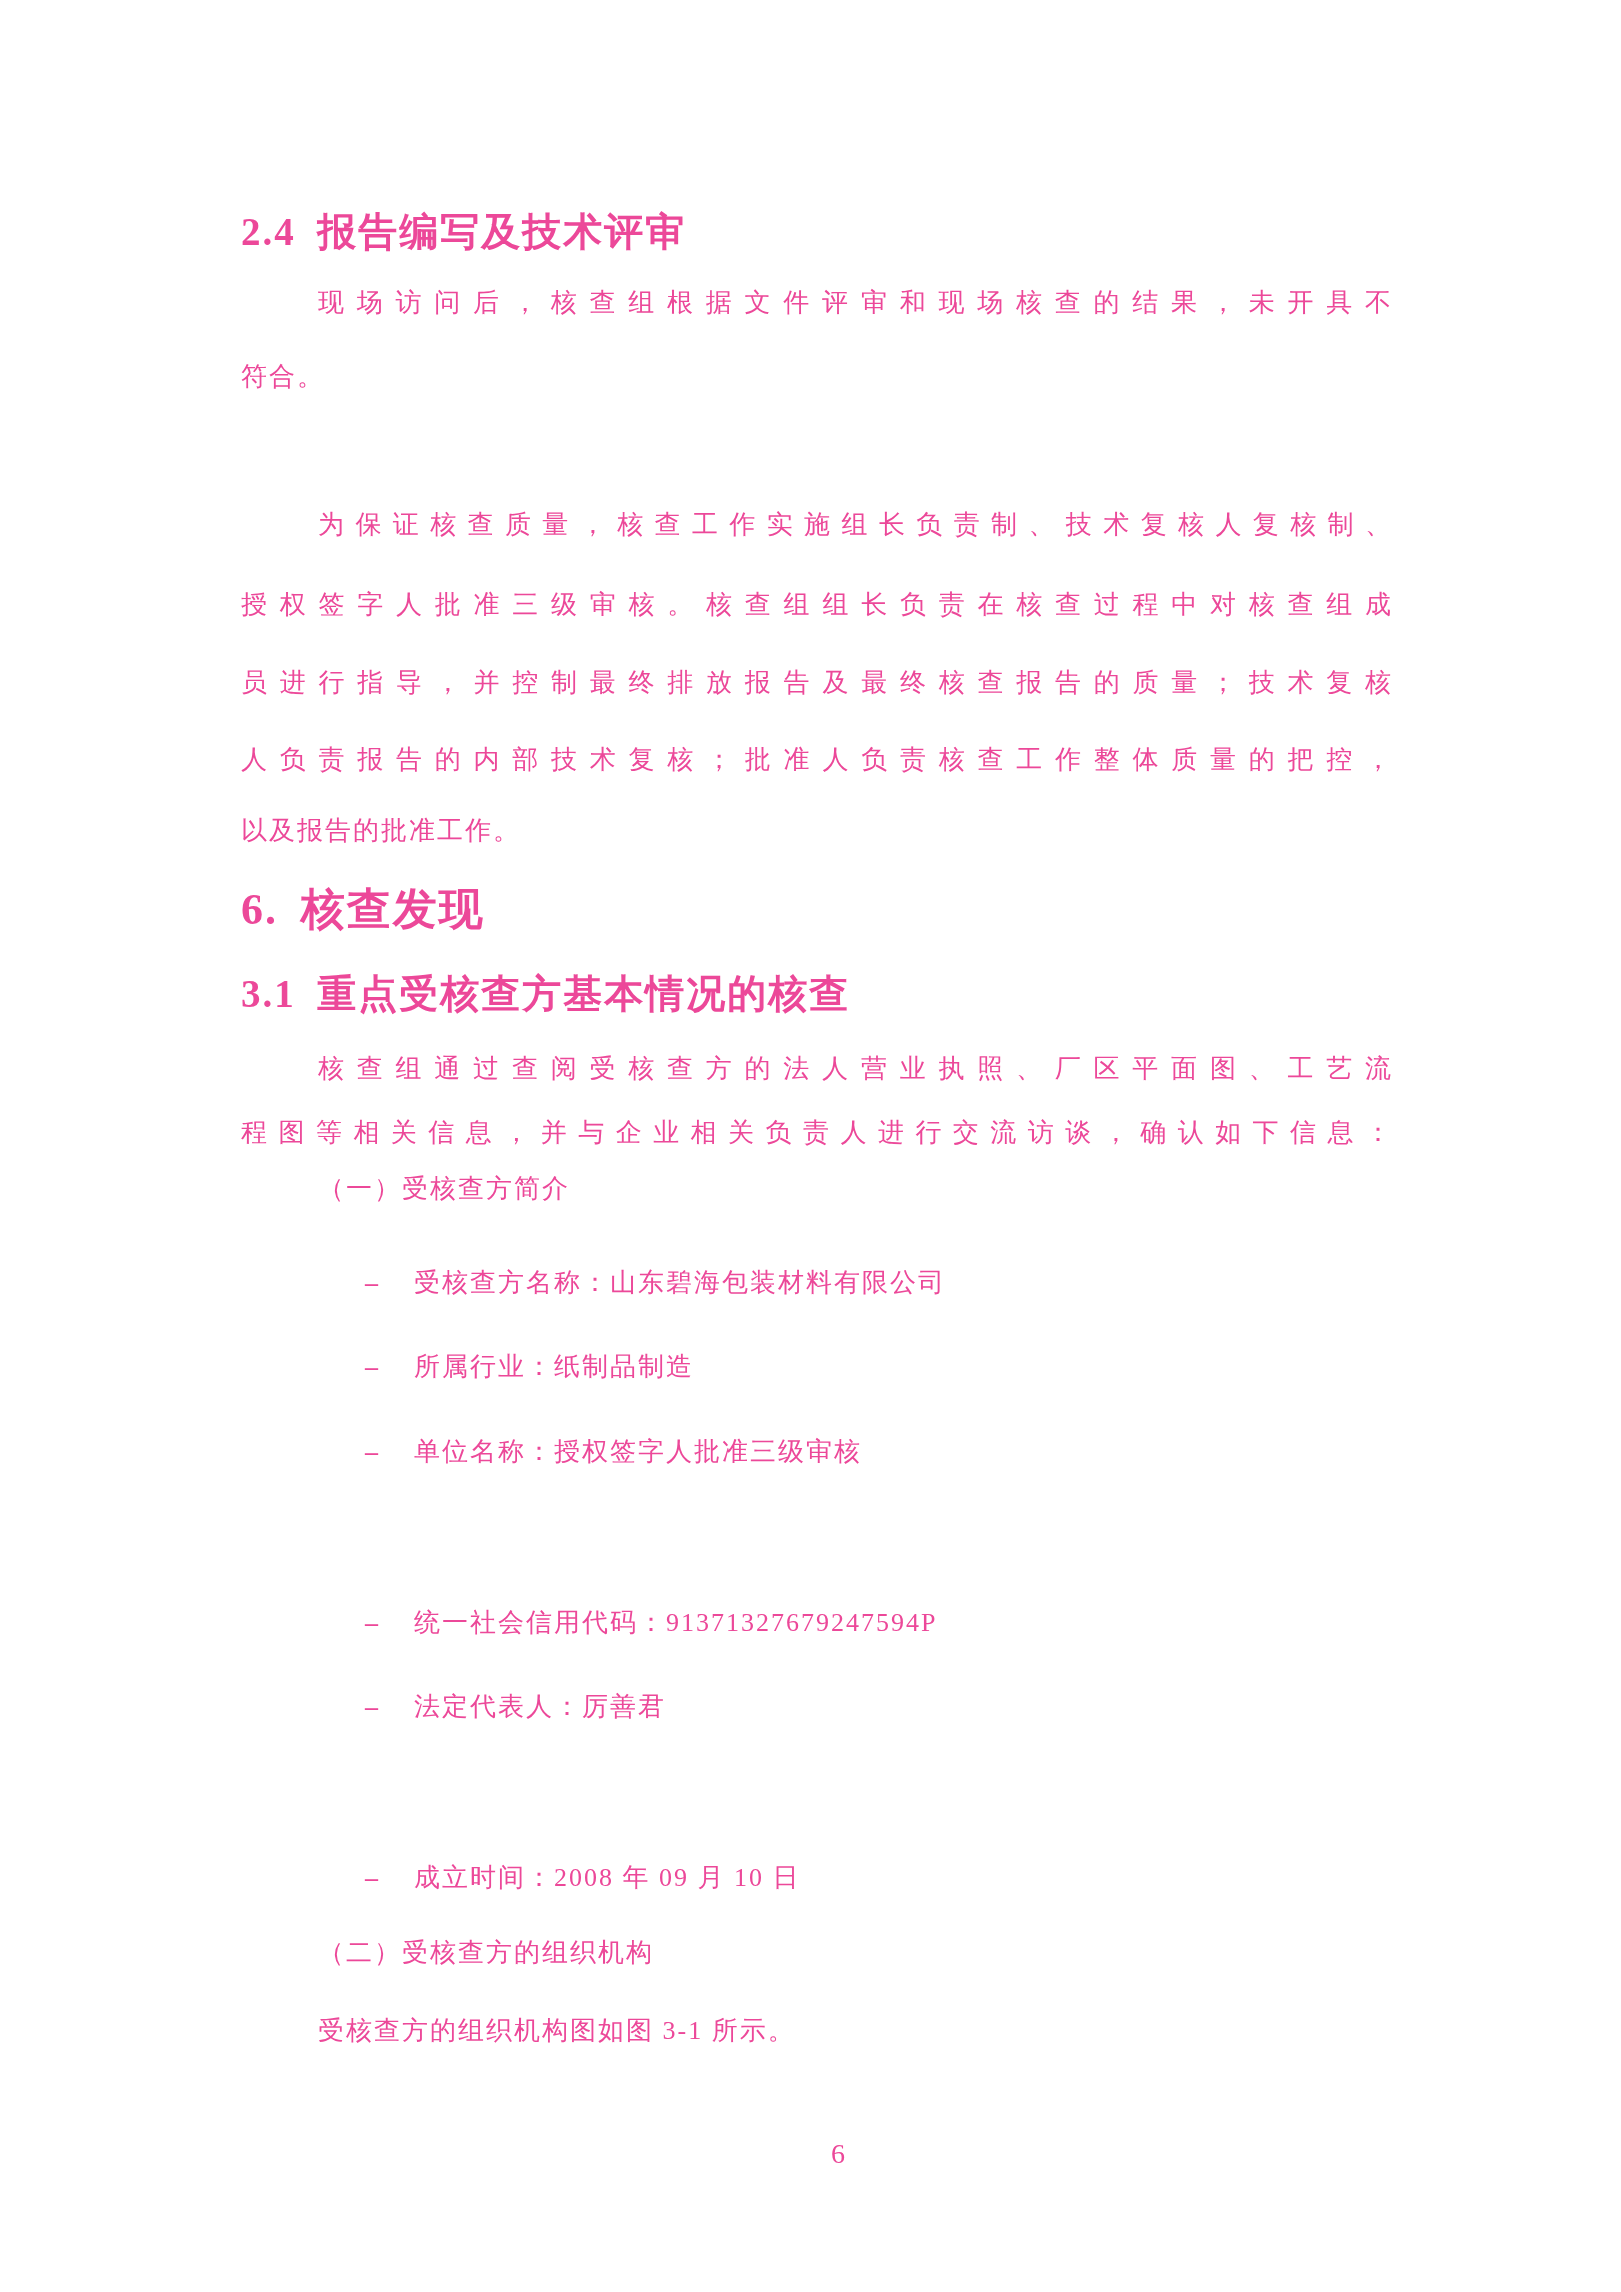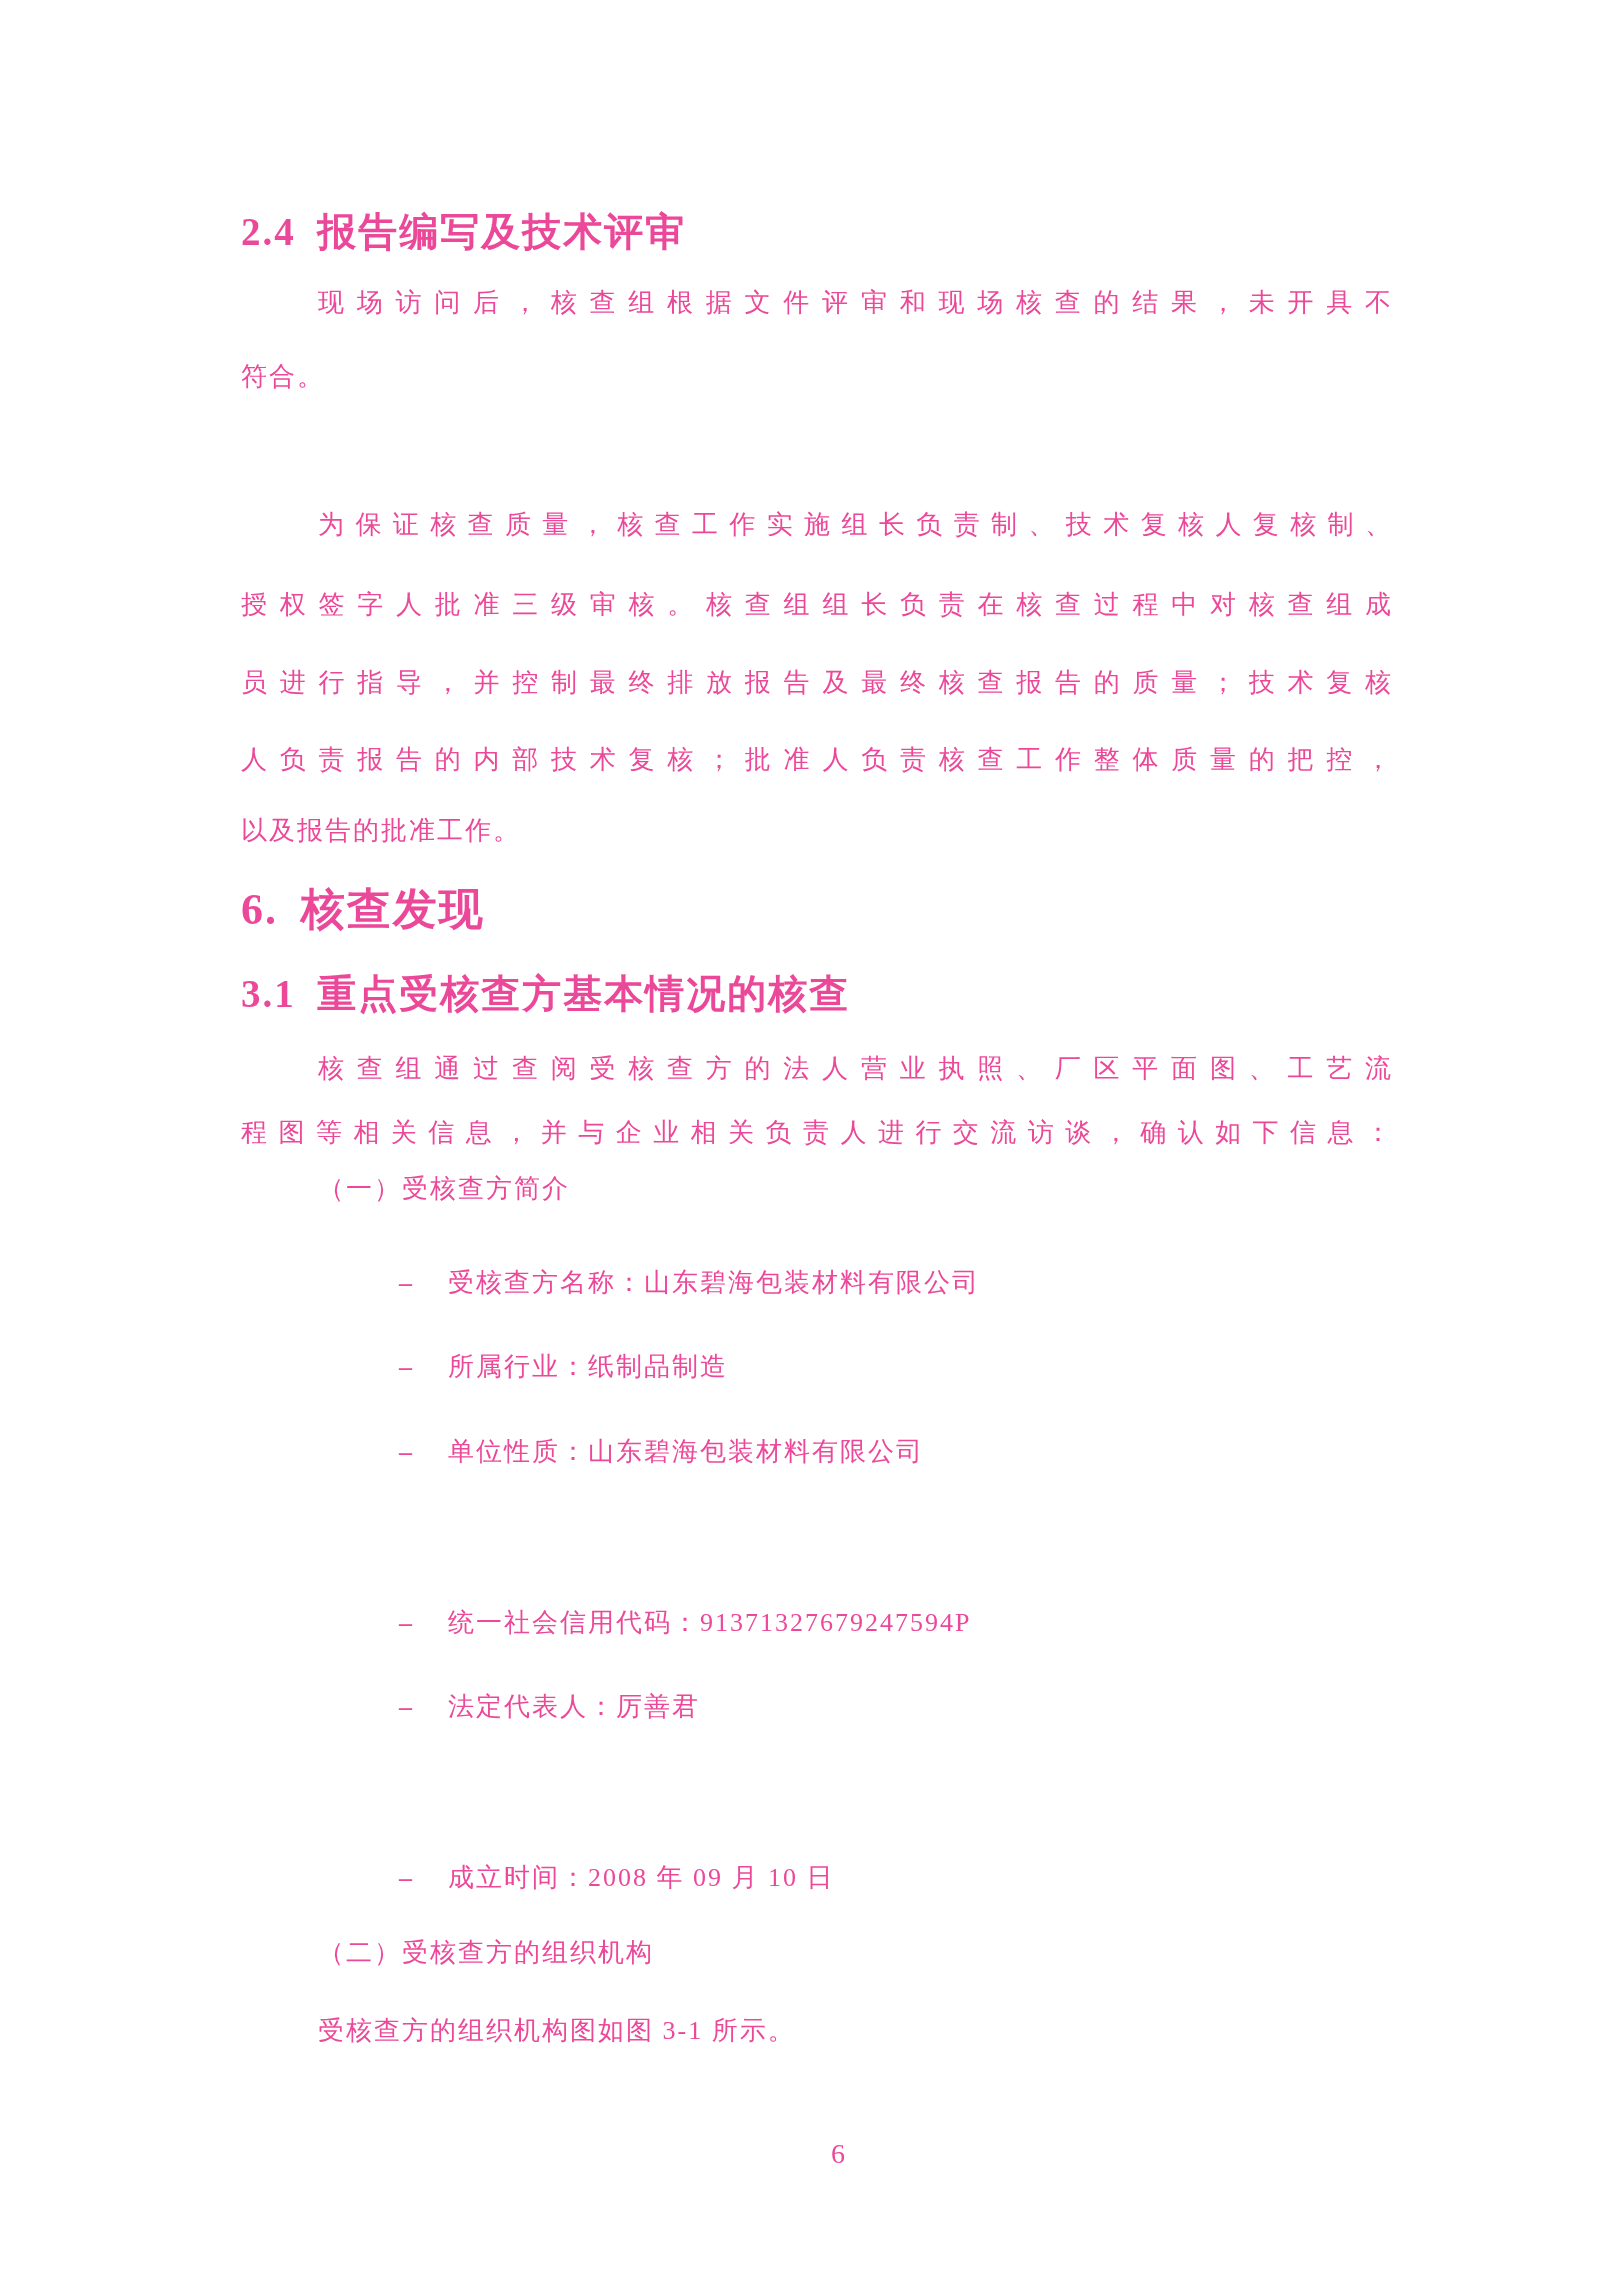--- a/index.html
+++ b/index.html
@@ -37,21 +37,21 @@
     letter-spacing: 2px;
     word-spacing: 9.8px;
   }
   .h2 {
     font-size: 39px;
     line-height: 57px;
     font-weight: bold;
     letter-spacing: 2px;
     word-spacing: 9.8px;
   }
-  .item { left: 365px; margin-left: 34px; }
+  .item { left: 365px; }
   .bullet {
     display: inline-block;
     width: 49px;
     font-weight: bold;
     letter-spacing: 0;
   }
   .pagenum {
     position: absolute;
     left: 831px;
     top: 2139px;
@@ -83,21 +83,21 @@
 
   <div class="ln just indent" style="top:1042px">核查组通过查阅受核查方的法人营业执照、厂区平面图、工艺流</div>
   <div class="ln just" style="top:1106px">程图等相关信息，并与企业相关负责人进行交流访谈，确认如下信息：</div>
 
   <div class="ln indent" style="top:1162px">（一）受核查方简介</div>
 
   <div class="ln item" style="top:1256px"><span class="bullet">–</span><span>受核查方名称：山东碧海包装材料有限公司</span></div>
 
   <div class="ln item" style="top:1340px"><span class="bullet">–</span><span>所属行业：纸制品制造</span></div>
 
-  <div class="ln item" style="top:1425px"><span class="bullet">–</span><span>单位性质：山东碧海包装材料有限公司</span></div>
+  <div class="ln item" style="top:1425px"><span class="bullet">–</span><span>单位名称：授权签字人批准三级审核</span></div>
 
 
   <div class="ln item" style="top:1596px"><span class="bullet">–</span><span>统一社会信用代码：91371327679247594P</span></div>
 
   <div class="ln item" style="top:1680px"><span class="bullet">–</span><span>法定代表人：厉善君</span></div>
 
 
   <div class="ln item" style="top:1851px"><span class="bullet">–</span><span>成立时间：2008 年 09 月 10 日</span></div>
 
   <div class="ln indent" style="top:1926px">（二）受核查方的组织机构</div>

